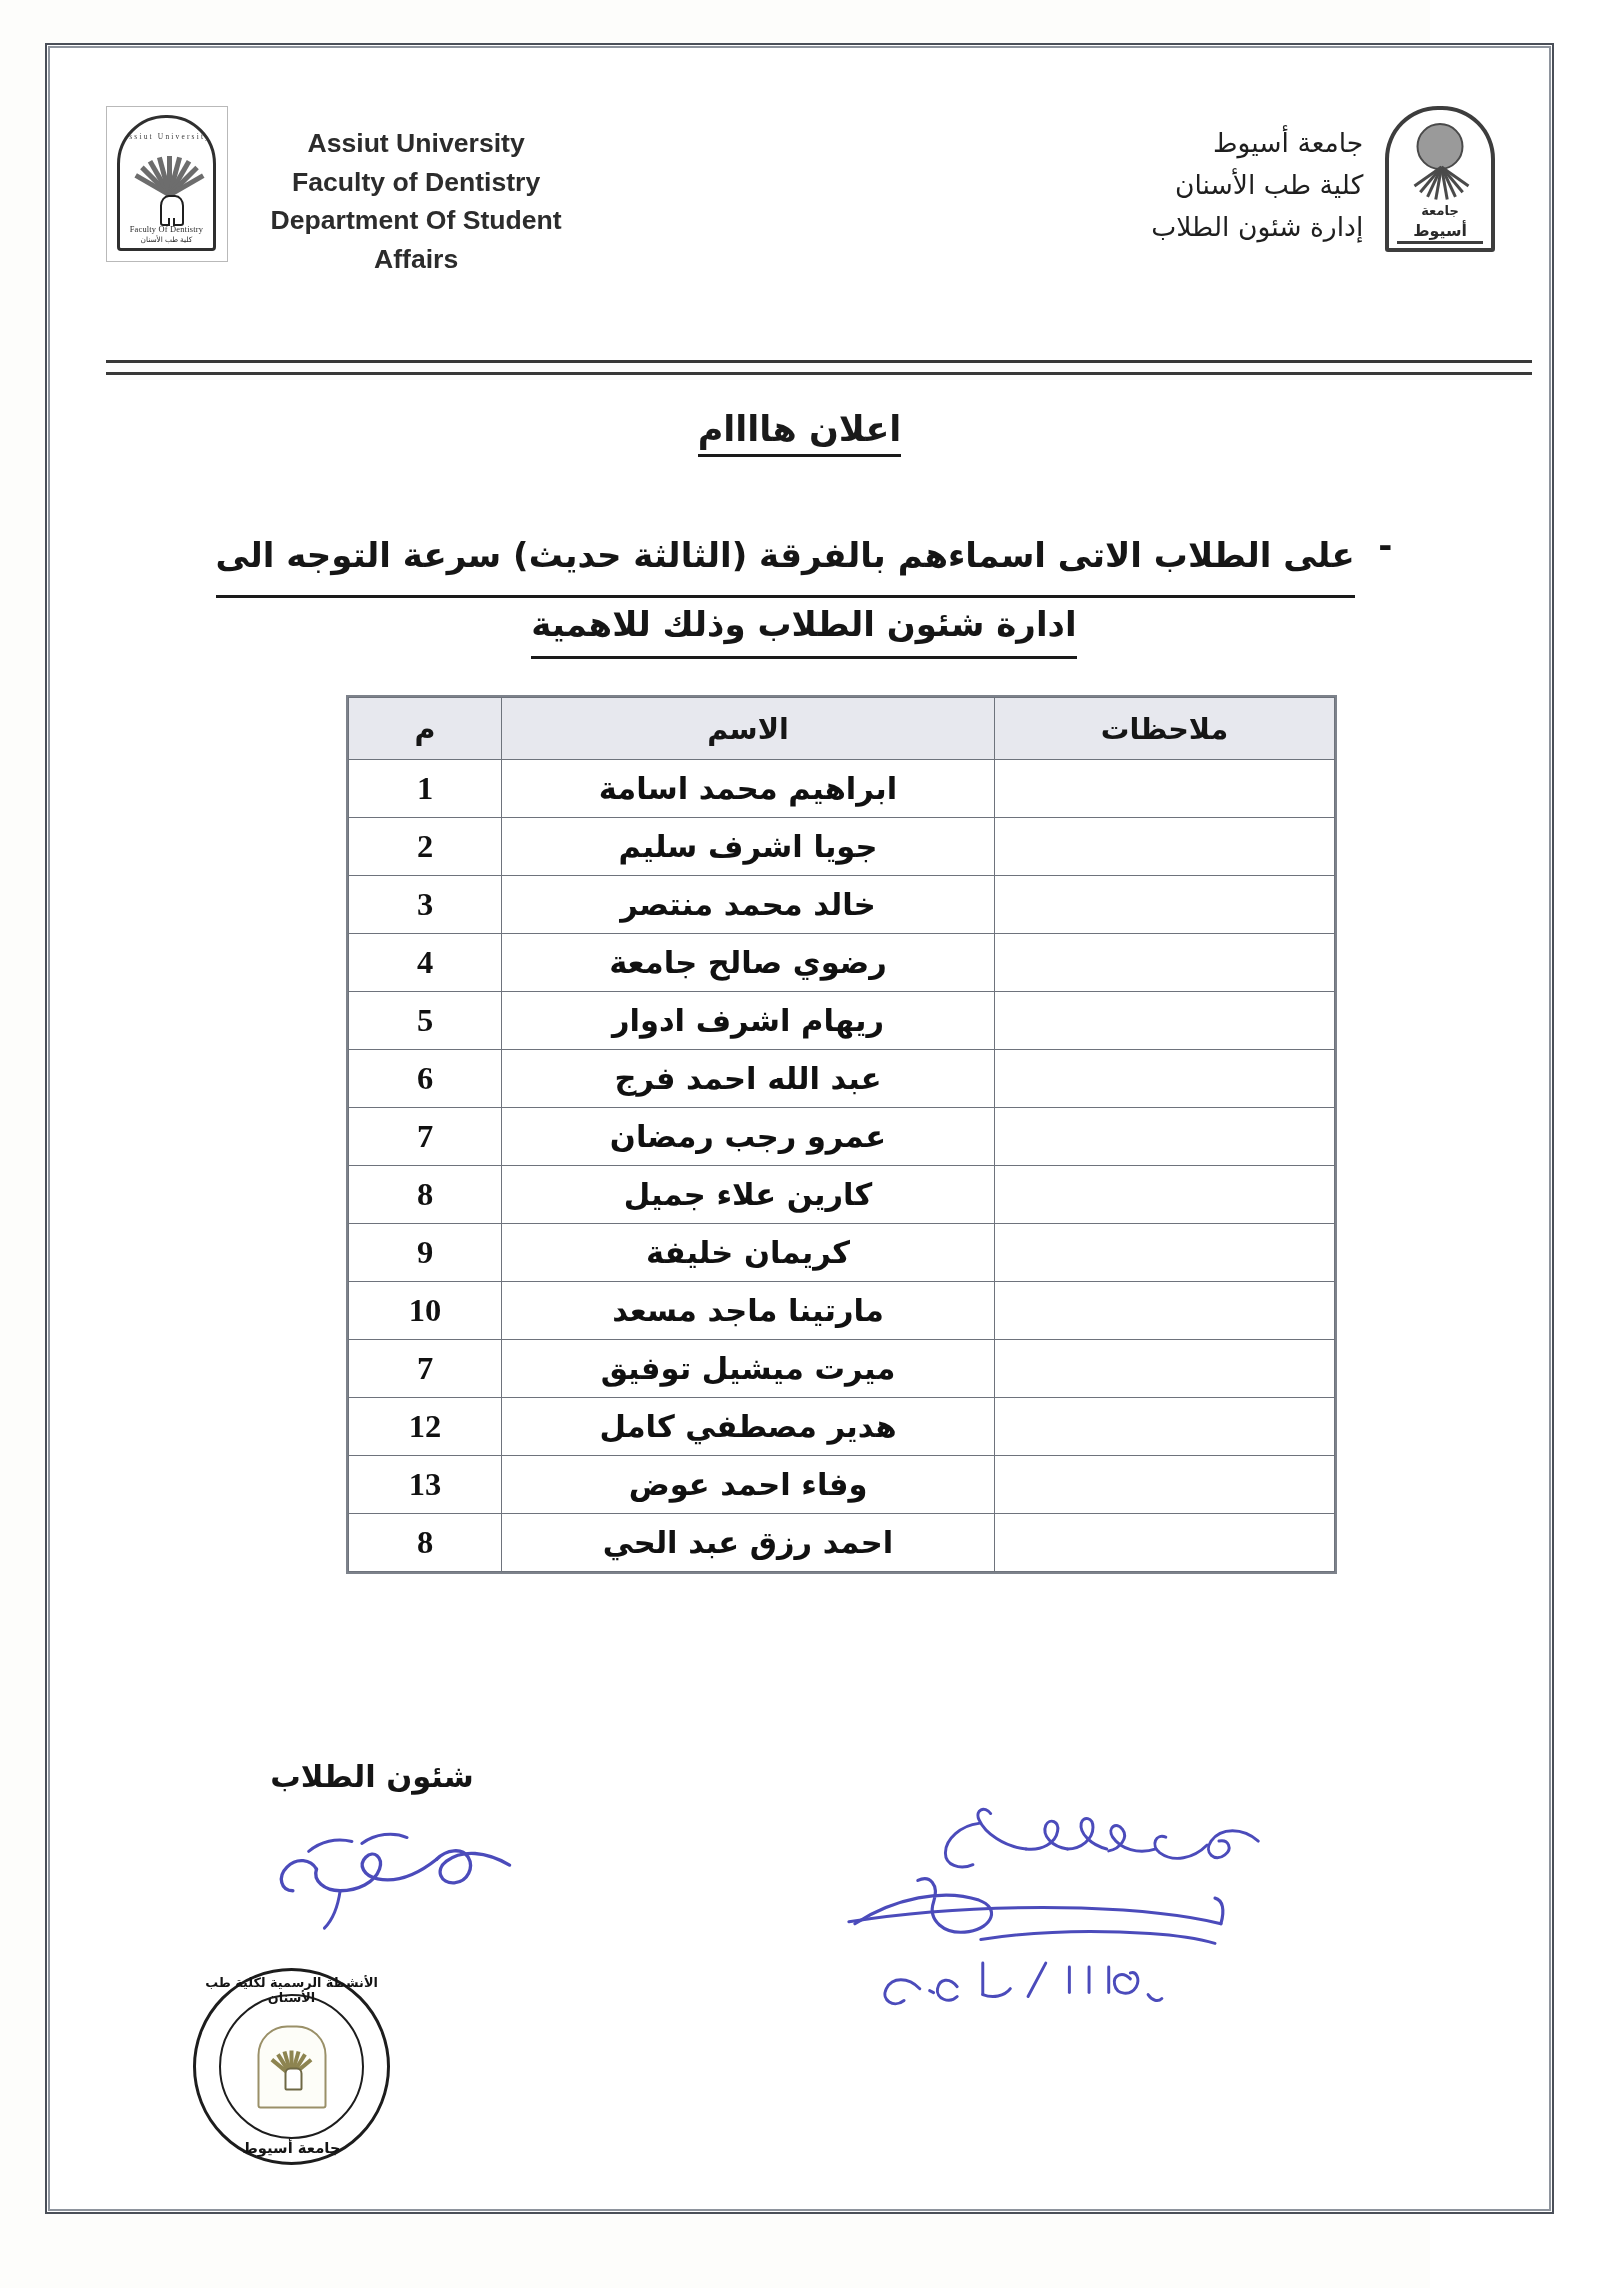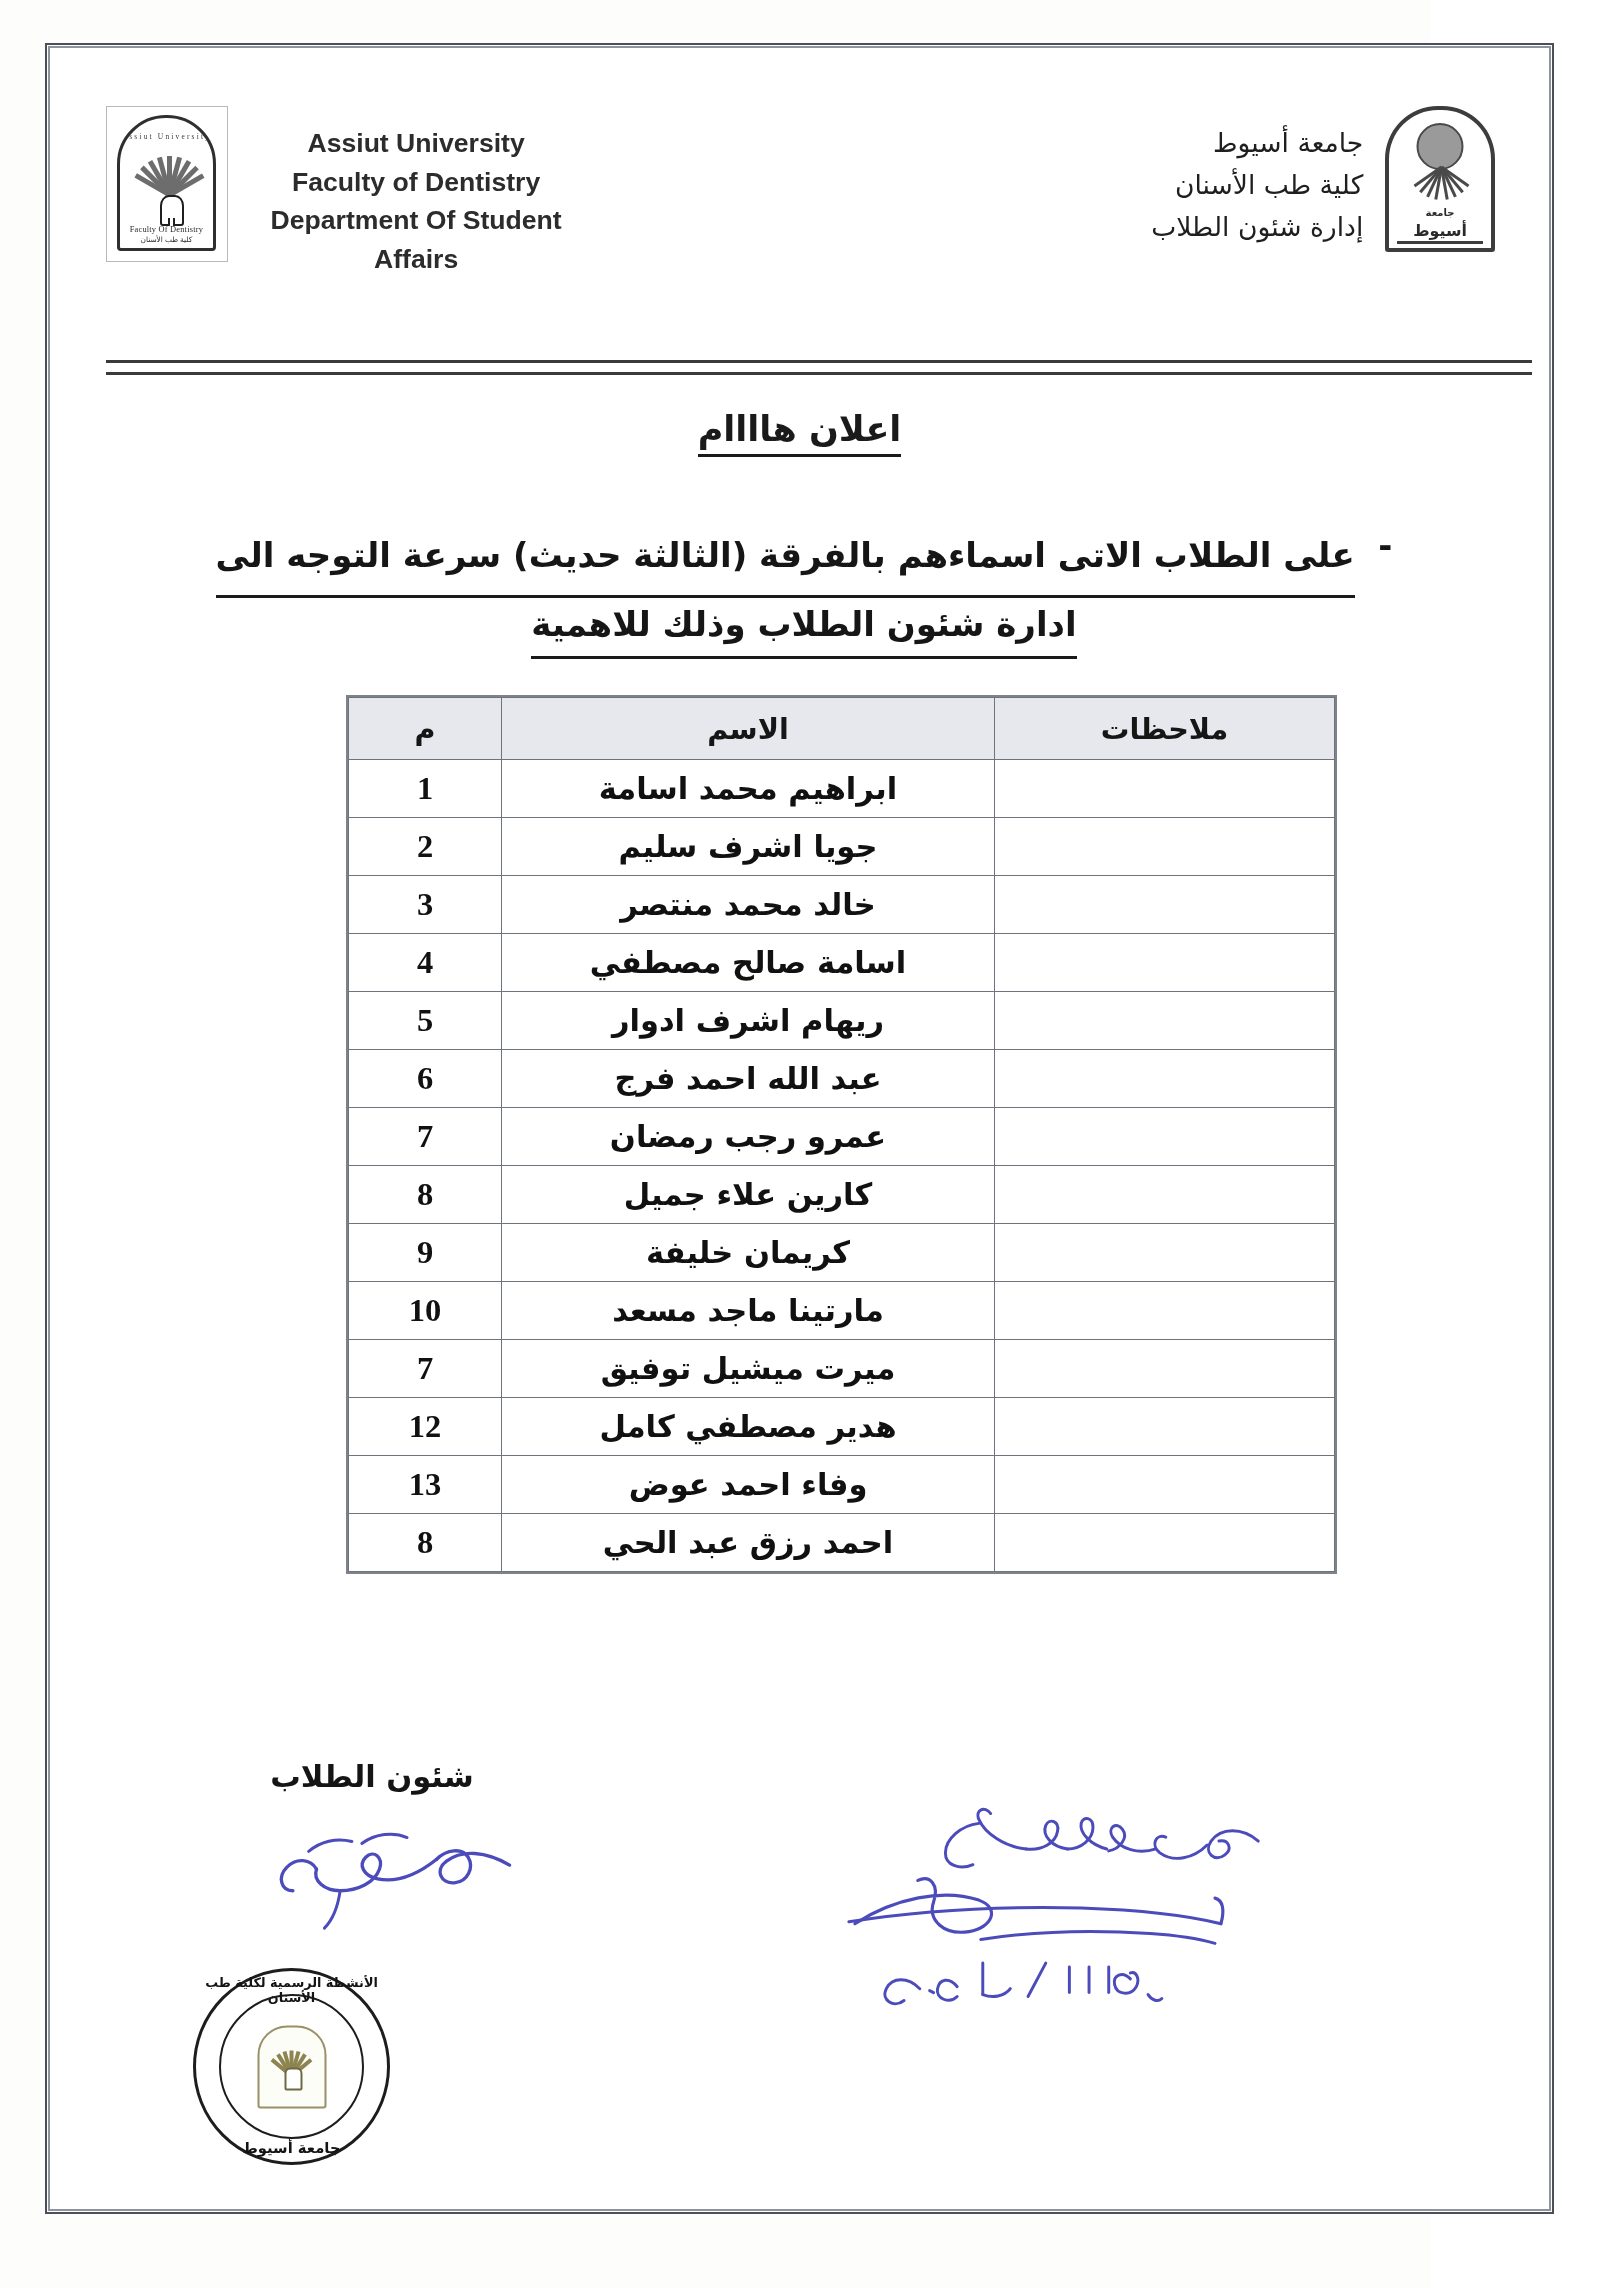--- a/index.html
+++ b/index.html
@@ -195,21 +195,21 @@
   .univ-logo .ar1,
   .univ-logo .ar2 {
     position: absolute;
     left: 0; right: 0;
     text-align: center;
     direction: rtl;
     font-family: "DejaVu Sans", sans-serif;
     font-weight: bold;
     color: #2a2a2a;
   }
-  .univ-logo .ar1 { bottom: 29.6px; font-size: 10px; }
+  .univ-logo .ar1 { bottom: 29.6px; font-size: 13px; }
   .univ-logo .ar2 { bottom: 7.9px;  font-size: 15.8px; }
   .univ-logo .base {
     position: absolute;
     left: 7.9px; right: 7.9px;
     bottom: 3.9px;
     height: 3px;
     background: #3d3d3d;
   }
 
   
@@ -507,21 +507,21 @@
           <td class="c-name">جويا اشرف سليم</td>
           <td class="c-num">2</td>
         </tr>
         <tr>
           <td class="c-notes"></td>
           <td class="c-name">خالد محمد منتصر</td>
           <td class="c-num">3</td>
         </tr>
         <tr>
           <td class="c-notes"></td>
-          <td class="c-name">اسامة صالح مصطفي</td>
+          <td class="c-name">رضوي صالح جامعة</td>
           <td class="c-num">4</td>
         </tr>
         <tr>
           <td class="c-notes"></td>
           <td class="c-name">ريهام اشرف ادوار</td>
           <td class="c-num">5</td>
         </tr>
         <tr>
           <td class="c-notes"></td>
           <td class="c-name">عبد الله احمد فرج</td>

